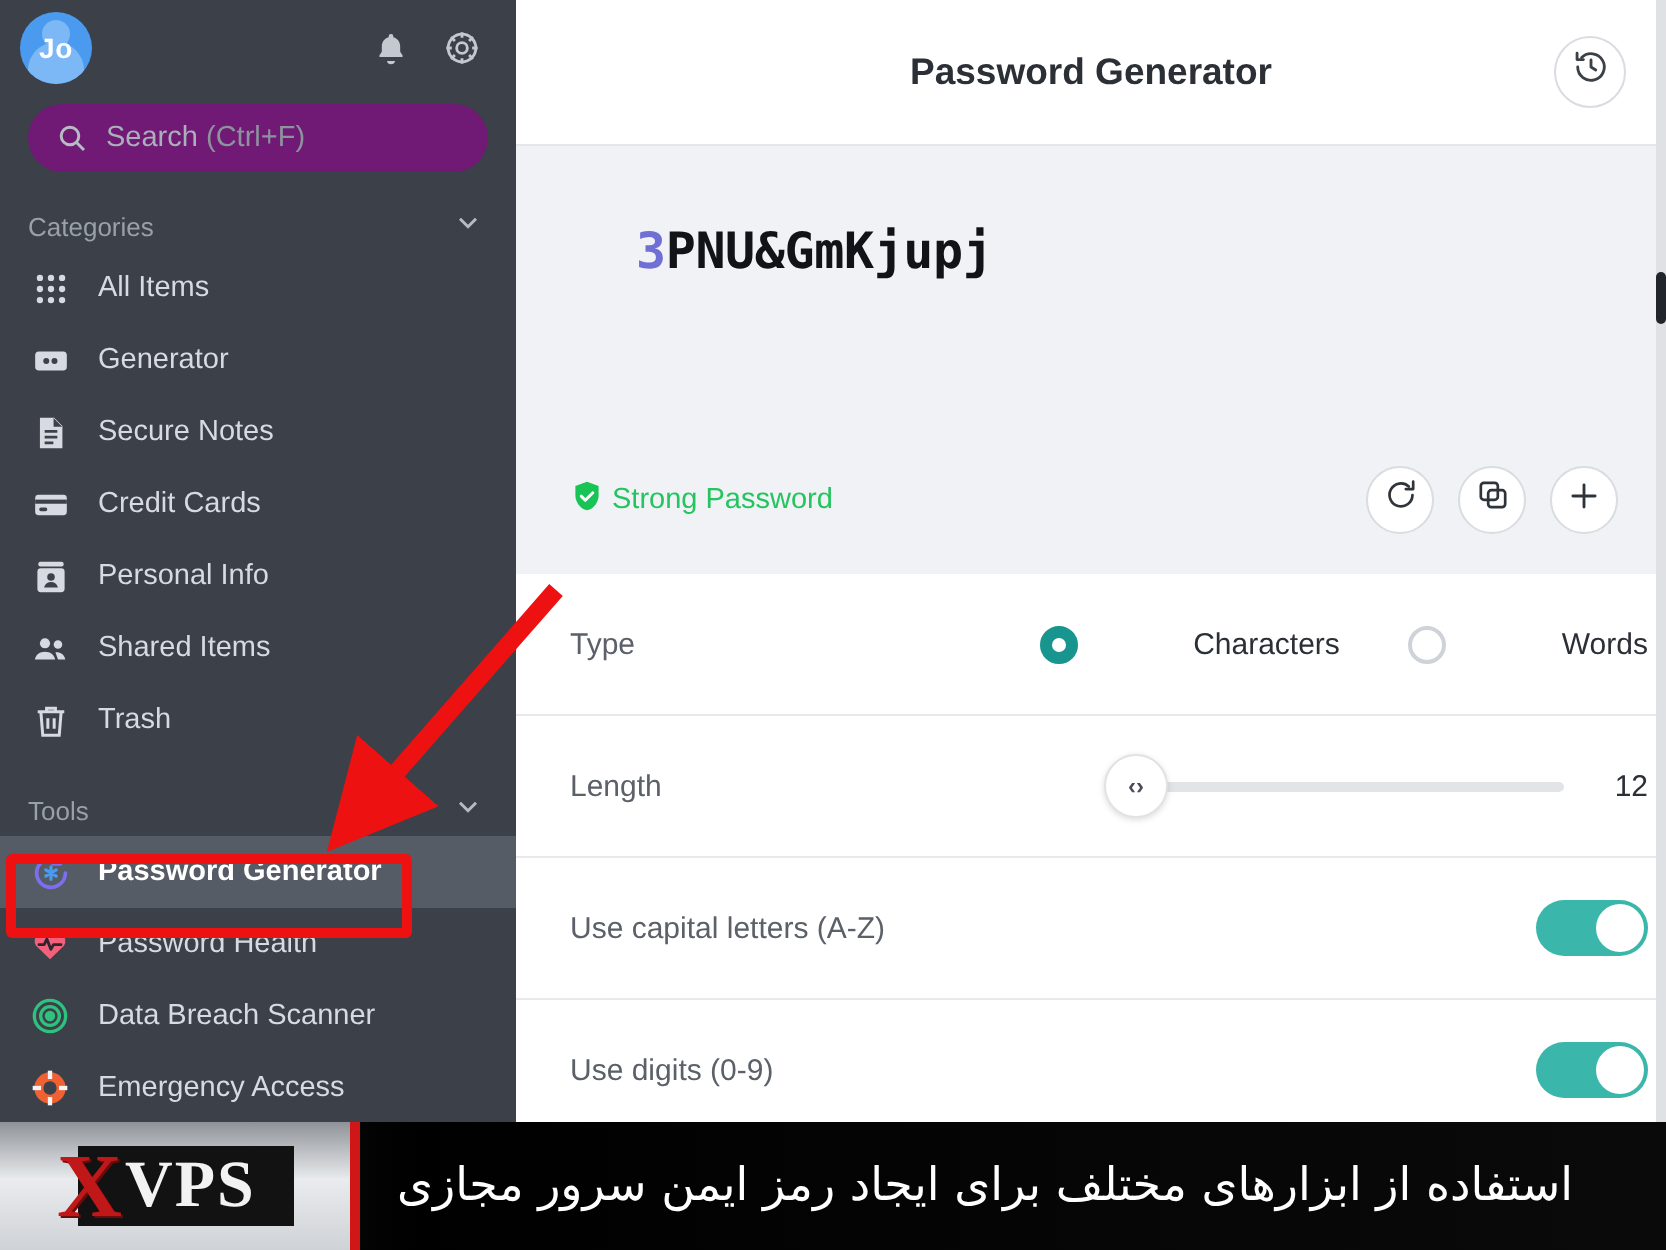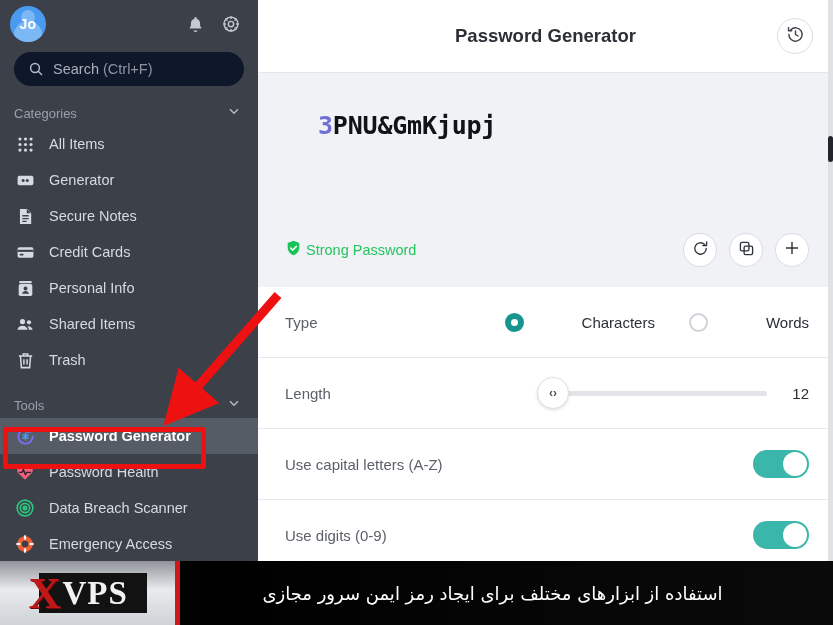--- a/index.html
+++ b/index.html
@@ -46,21 +46,21 @@
     color: #fff; font-size: 14px; font-weight: bold;
     letter-spacing: .3px;
   }
   .sb-top-icons { margin-left: auto; display: flex; align-items: center; gap: 14px; }
   .sb-icon-btn { width: 22px; height: 22px; display: flex; align-items: center; justify-content: center; cursor: pointer; }
   .sb-icon-btn svg { display: block; }
 
   .search-box {
     margin: 4px 14px 0 14px;
     height: 34px;
-    background: #0f172a;
+    background: #701a75;
     border-radius: 17px;
     display: flex; align-items: center;
     padding: 0 14px;
     gap: 9px;
   }
   .search-box .ph { color: #aab0ba; font-size: 14.5px; white-space: nowrap; }
   .search-box .ph .dim { color: #8d939e; }
 
   .sb-section {
     margin-top: 14px;
@@ -133,21 +133,21 @@
     width: 34px; height: 34px; border-radius: 50%;
     border: 1px solid #d9dce1; background: #fff;
     display: flex; align-items: center; justify-content: center;
     cursor: pointer;
   }
 
   .opt-row {
     height: 71px;
     border-bottom: 1px solid #e7e9ed;
     display: flex; align-items: center;
-    padding: 0 24px 0 27px;
+    padding: 0 9px 0 27px;
   }
   .opt-row .opt-label { font-size: 15px; color: #5c6068; }
   .opt-row .opt-right { margin-left: auto; display: flex; align-items: center; }
 
   .radio-group { display: flex; align-items: center; gap: 34px; }
   .radio-item { display: flex; align-items: center; gap: 14px; cursor: pointer; }
   .radio {
     width: 19px; height: 19px; border-radius: 50%;
     border: 2px solid #cfd3d9; background: #fff;
     display: flex; align-items: center; justify-content: center;
@@ -241,21 +241,21 @@
     position: absolute; left: 0; top: -2px;
     font-family: "Liberation Serif", serif;
     font-size: 45px; font-weight: bold;
     color: #c01818; line-height: 44px;
     text-shadow: 1px 1px 0 #6a0c0c;
   }
   .banner-text {
     flex: 1;
     text-align: center;
     color: #ffffff;
-    font-size: 18px;
+    font-size: 23px;
     direction: rtl;
     padding-right: 28px;
     font-family: "DejaVu Sans", sans-serif;
   }
 </style>
 </head>
 <body>
 
 <div id="app">
 

